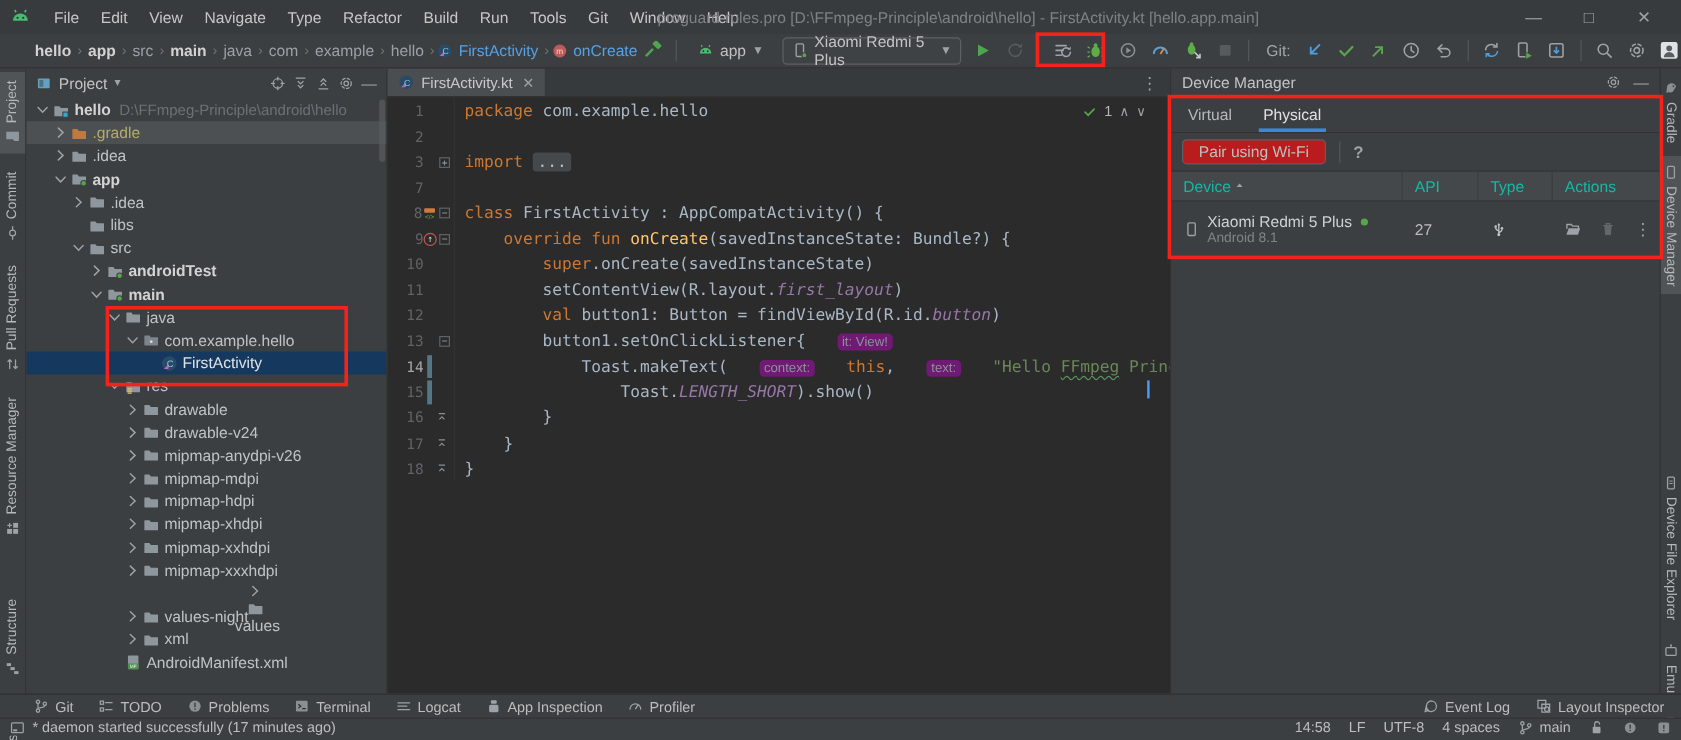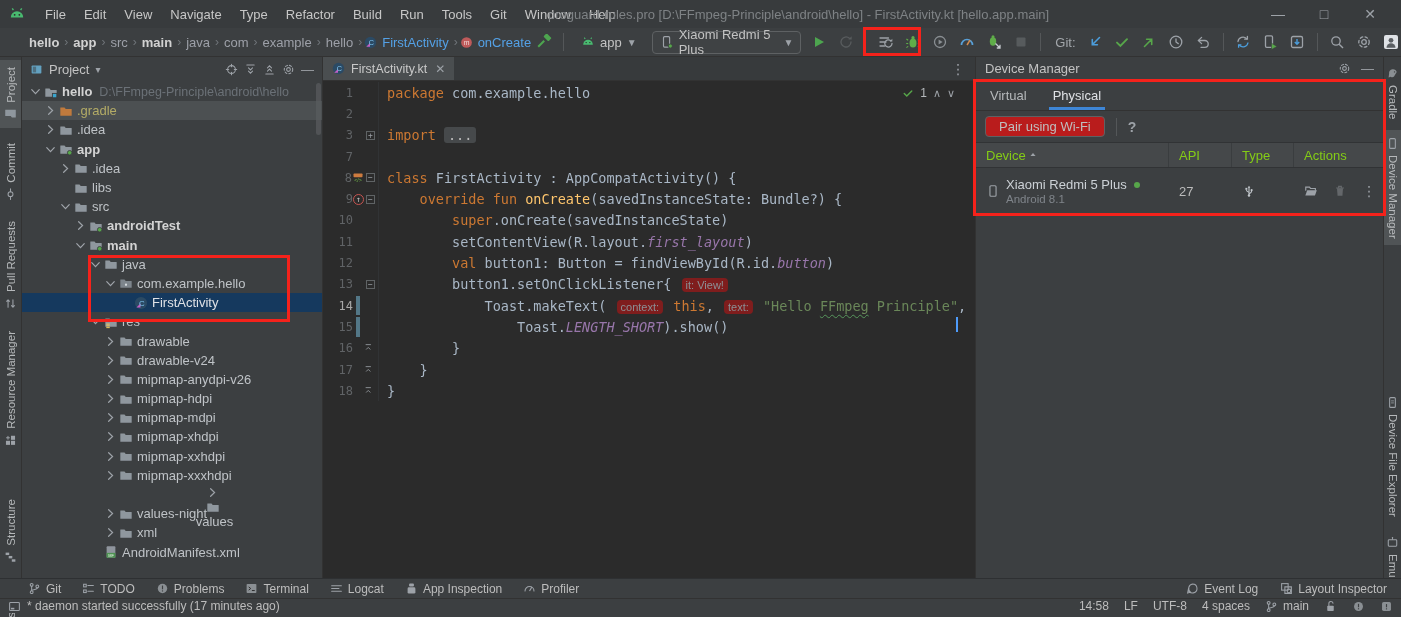--- a/index.html
+++ b/index.html
@@ -79,40 +79,40 @@
   .lnum{width:30px;text-align:right;color:#606366;font-size:12px;font-family:"DejaVu Sans Mono",monospace}
   .lnum.cur{color:#a8a8a8}
   .gicons{flex:1;display:flex;align-items:center;justify-content:flex-end;gap:2px;padding-right:3px;height:100%;position:relative}
   .changebar{position:absolute;left:3px;top:1px;bottom:1px;width:4px;background:#537787}
   .fold-box{width:9px;height:9px;border:1px solid #5f6365;color:#9da2a8;font-size:8px;line-height:7px;text-align:center;background:var(--editor-bg)}
   .override-ic{width:11px;height:11px;border-radius:50%;border:1.5px solid #c75450;color:#c9c9c9;font-size:8px;display:flex;align-items:center;justify-content:center}
   .ctext{padding-left:8px}
   .tk-kw{color:var(--kw)} .tk-fn{color:var(--fn)} .tk-str{color:var(--str)} .tk-pl{color:var(--pl)}
   .tk-cs{color:var(--cs);font-style:italic}
   .tk-strw{color:var(--str);text-decoration:underline wavy #57965c 1px;text-underline-offset:3px}
-  .tk-hint{background:#7f1d1d;color:#8c9196;font-size:11px;font-family:"Liberation Sans",sans-serif;border-radius:4px;padding:1px 4px;margin:0 2px}
+  .tk-hint{background:#701a75;color:#8c9196;font-size:11px;font-family:"Liberation Sans",sans-serif;border-radius:4px;padding:1px 4px;margin:0 18px}
   .tk-fold{background:#46494b;color:#bcbcbc;border-radius:3px;padding:0 4px}
   .inspect{position:absolute;top:5px;right:14px;display:flex;align-items:center;gap:6px;font-family:"Liberation Sans",sans-serif;font-size:12px;color:#b4b8bb}
   .inspect .chevs{color:#9da2a8;font-size:11px;letter-spacing:6px}
   .caret{position:absolute;left:633px;top:236px;width:2px;height:15px;background:#4e9bfa}
   
   .dm{position:absolute;left:975px;top:0;bottom:0;width:408px;background:var(--panel-bg);border-left:1px solid var(--border)}
   .dm-head{height:23px;display:flex;align-items:center;padding:0 9px;gap:10px}
   .dm-head .title{color:#c3c3c3}
   .dm-head .spacer{flex:1}
   .dm-tabs{height:31px;display:flex;align-items:stretch;gap:26px;padding:0 14px;border-bottom:1px solid var(--border)}
   .dm-tab{display:flex;align-items:center;position:relative;color:#b6b9bb;cursor:default}
   .dm-tab.active{color:#dfe1e5}
   .dm-tab.active::after{content:"";position:absolute;left:-4px;right:-4px;bottom:0;height:3px;background:var(--tabline)}
   .dm-toolbar{height:31px;display:flex;align-items:center;gap:11px;padding:0 9px}
   .pair-btn{border:1px solid #5e6163;border-radius:4px;background:#b91c1c;color:#bfbfbf;padding:2px 13px;font-size:13px}
   .dm-toolbar .sep{width:1px;height:18px;background:#545759}
   .help{color:#9da2a8;font-weight:bold;font-size:14px}
   .dm-thead{height:26px;display:flex;background:#45484a;border-top:1px solid var(--border2);border-bottom:1px solid var(--border2);align-items:center}
-  .dm-th{display:flex;align-items:center;gap:1px;padding-left:10px;color:#84cc16;height:100%;border-right:1px solid #3a3d3f}
+  .dm-th{display:flex;align-items:center;gap:1px;padding-left:10px;color:#14b8a6;height:100%;border-right:1px solid #3a3d3f}
   .dm-th:last-child{border-right:none}
   .dm-rowline{height:46px;display:flex;align-items:center}
   .dm-cell{padding-left:10px;display:flex;align-items:center}
   .devname{display:flex;flex-direction:column;gap:1px;margin-left:6px}
   .devname .nm{color:#ccd1d6;display:flex;align-items:center;gap:7px}
   .devname .os{color:#7f848a;font-size:11.5px}
   .gdot{width:6px;height:6px;border-radius:50%;background:#57a64a;display:inline-block}
   .act-icons{display:flex;align-items:center;gap:15px}
   
   .btoolbar{position:absolute;top:578px;left:0;right:0;height:20px;background:var(--panel-bg);border-top:1px solid #2e3032;display:flex;align-items:center;padding:0 14px 0 28px;z-index:4}
@@ -739,34 +739,34 @@
           <span class="icon chev ">
             <svg xmlns="http://www.w3.org/2000/svg" viewBox="0 0 16 16">
               <path d="M6 4l4.2 4L6 12" stroke="#9da2a8" fill="none" stroke-width="1.3" stroke-linecap="round"></path>
             </svg>
           </span>
           <span class="icon i14">
             <svg xmlns="http://www.w3.org/2000/svg" viewBox="0 0 16 16">
               <path d="M1.5 13V4.5c0-.3.2-.5.5-.5h4.3l1.4 1.8h6.3c.3 0 .5.2.5.5V13c0 .3-.2.5-.5.5H2c-.3 0-.5-.2-.5-.5z" fill="#8f979e"></path>
             </svg>
           </span>
+          <span class="label">mipmap-mdpi</span>
+        </div>
+        <div class="tree-row" style="padding-left: 81px;">
+          <span class="icon chev ">
+            <svg xmlns="http://www.w3.org/2000/svg" viewBox="0 0 16 16">
+              <path d="M6 4l4.2 4L6 12" stroke="#9da2a8" fill="none" stroke-width="1.3" stroke-linecap="round"></path>
+            </svg>
+          </span>
+          <span class="icon i14">
+            <svg xmlns="http://www.w3.org/2000/svg" viewBox="0 0 16 16">
+              <path d="M1.5 13V4.5c0-.3.2-.5.5-.5h4.3l1.4 1.8h6.3c.3 0 .5.2.5.5V13c0 .3-.2.5-.5.5H2c-.3 0-.5-.2-.5-.5z" fill="#8f979e"></path>
+            </svg>
+          </span>
           <span class="label">mipmap-hdpi</span>
-        </div>
-        <div class="tree-row" style="padding-left: 81px;">
-          <span class="icon chev ">
-            <svg xmlns="http://www.w3.org/2000/svg" viewBox="0 0 16 16">
-              <path d="M6 4l4.2 4L6 12" stroke="#9da2a8" fill="none" stroke-width="1.3" stroke-linecap="round"></path>
-            </svg>
-          </span>
-          <span class="icon i14">
-            <svg xmlns="http://www.w3.org/2000/svg" viewBox="0 0 16 16">
-              <path d="M1.5 13V4.5c0-.3.2-.5.5-.5h4.3l1.4 1.8h6.3c.3 0 .5.2.5.5V13c0 .3-.2.5-.5.5H2c-.3 0-.5-.2-.5-.5z" fill="#8f979e"></path>
-            </svg>
-          </span>
-          <span class="label">mipmap-mdpi</span>
         </div>
         <div class="tree-row" style="padding-left: 81px;">
           <span class="icon chev ">
             <svg xmlns="http://www.w3.org/2000/svg" viewBox="0 0 16 16">
               <path d="M6 4l4.2 4L6 12" stroke="#9da2a8" fill="none" stroke-width="1.3" stroke-linecap="round"></path>
             </svg>
           </span>
           <span class="icon i14">
             <svg xmlns="http://www.w3.org/2000/svg" viewBox="0 0 16 16">
               <path d="M1.5 13V4.5c0-.3.2-.5.5-.5h4.3l1.4 1.8h6.3c.3 0 .5.2.5.5V13c0 .3-.2.5-.5.5H2c-.3 0-.5-.2-.5-.5z" fill="#8f979e"></path>

